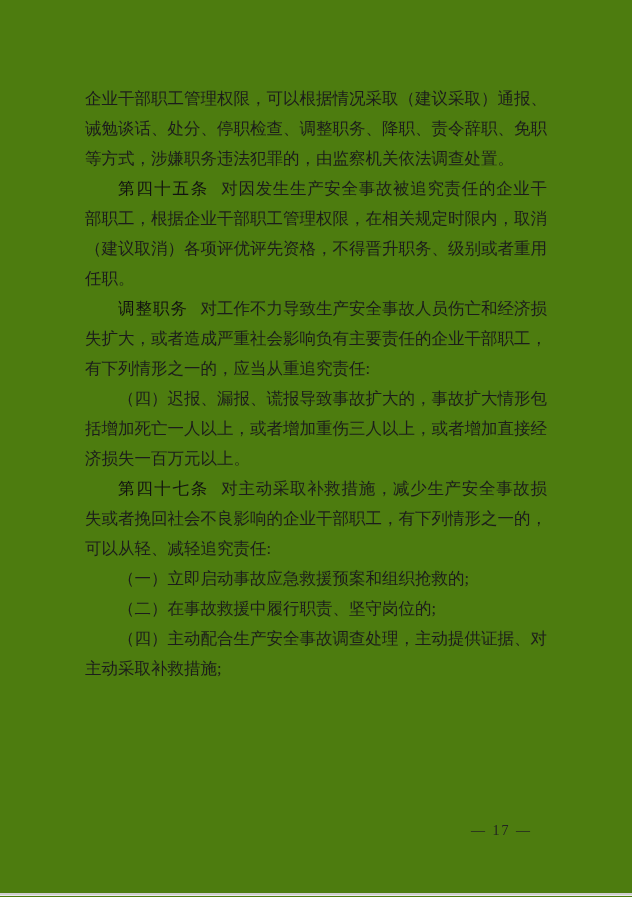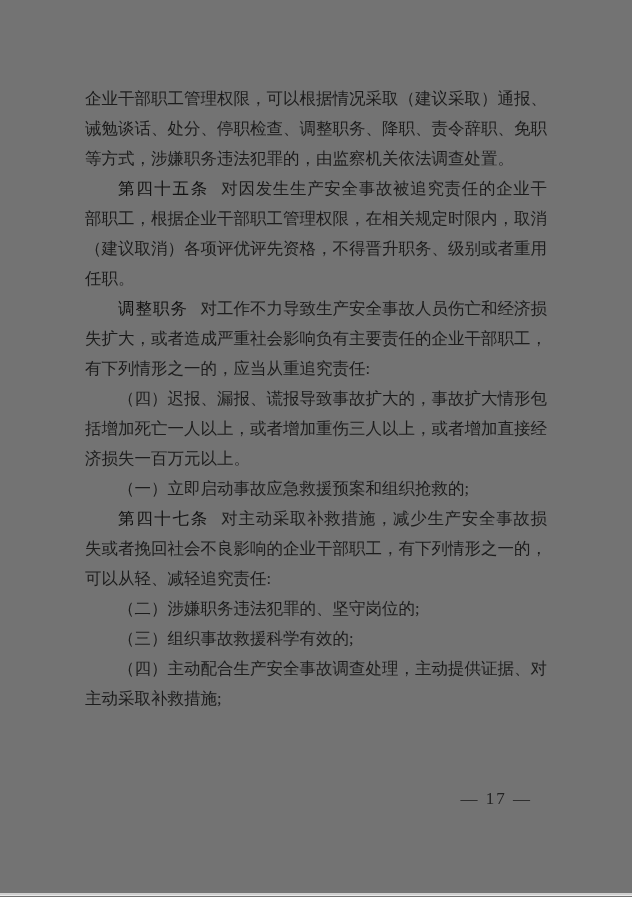--- a/index.html
+++ b/index.html
@@ -11,21 +11,21 @@
     width: 632px;
     height: 897px;
     position: relative;
     overflow: hidden;
     font-family: "Liberation Serif", serif;
     color: #1c1c1c;
   }
   .page {
     position: absolute;
     inset: 0;
-    background: #737373;
+    background: #4d7c0f;
   }
   .text-block {
     position: absolute;
     left: 85px;
     top: 84px;
     width: 462px;
     font-size: 16.5px;
     line-height: 30px;
     text-align: justify;
     text-justify: inter-character;
@@ -40,23 +40,23 @@
     text-indent: 2em;
   }
   .article-term {
     font-weight: normal;
     color: #111111;
     margin-right: 0.75em;
     letter-spacing: 1px;
   }
   .page-number {
     position: absolute;
-    top: 788px;
+    top: 820px;
     right: 100px;
-    font-size: 17px;
+    font-size: 14px;
     line-height: 22px;
     color: #222222;
     letter-spacing: 2px;
     font-family: Liberation Serif, serif;
   }
   .bottom-edge {
     position: absolute;
     left: 0;
     width: 632px;
     bottom: 2px;
@@ -73,25 +73,24 @@
   <div class="text-block">
 
     <p>企业干部职工管理权限，可以根据情况采取（建议采取）通报、诫勉谈话、处分、停职检查、调整职务、降职、责令辞职、免职等方式，涉嫌职务违法犯罪的，由监察机关依法调查处置。</p>
 
     <p class="para-indent"><span class="article-term">第四十五条</span><span>对因发生生产安全事故被追究责任的企业干部职工，根据企业干部职工管理权限，在相关规定时限内，取消（建议取消）各项评优评先资格，不得晋升职务、级别或者重用任职。</span></p>
 
     <p class="para-indent"><span class="article-term">调整职务</span><span>对工作不力导致生产安全事故人员伤亡和经济损失扩大，或者造成严重社会影响负有主要责任的企业干部职工，有下列情形之一的，应当从重追究责任:</span></p>
 
     <p class="para-indent">（四）迟报、漏报、谎报导致事故扩大的，事故扩大情形包括增加死亡一人以上，或者增加重伤三人以上，或者增加直接经济损失一百万元以上。</p>
 
+    <p class="para-indent"><span class="article-term">第四十七条</span><span>对主动采取补救措施，减少生产安全事故损失或者挽回社会不良影响的企业干部职工，有下列情形之一的，可以从轻、减轻追究责任:</span></p>
+
     <p class="para-indent">（一）立即启动事故应急救援预案和组织抢救的;</p>
-
-    <p class="para-indent"><span class="article-term">第四十七条</span><span>对主动采取补救措施，减少生产安全事故损失或者挽回社会不良影响的企业干部职工，有下列情形之一的，可以从轻、减轻追究责任:</span></p>
-    <p class="para-indent">（二）涉嫌职务违法犯罪的、坚守岗位的;</p>
-    <p class="para-indent">（三）组织事故救援科学有效的;</p>
+    <p class="para-indent">（二）在事故救援中履行职责、坚守岗位的;</p>
     <p class="para-indent">（四）主动配合生产安全事故调查处理，主动提供证据、对主动采取补救措施;</p>
 
   </div>
 
   <div class="page-number">— 17 —</div>
 
   <div class="bottom-edge"></div>
 
 </div>
 

